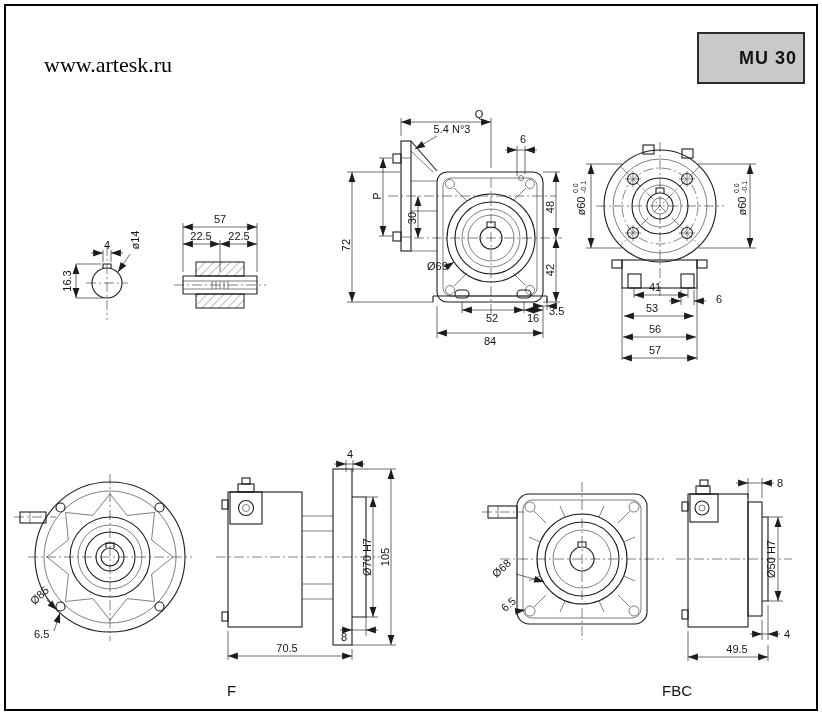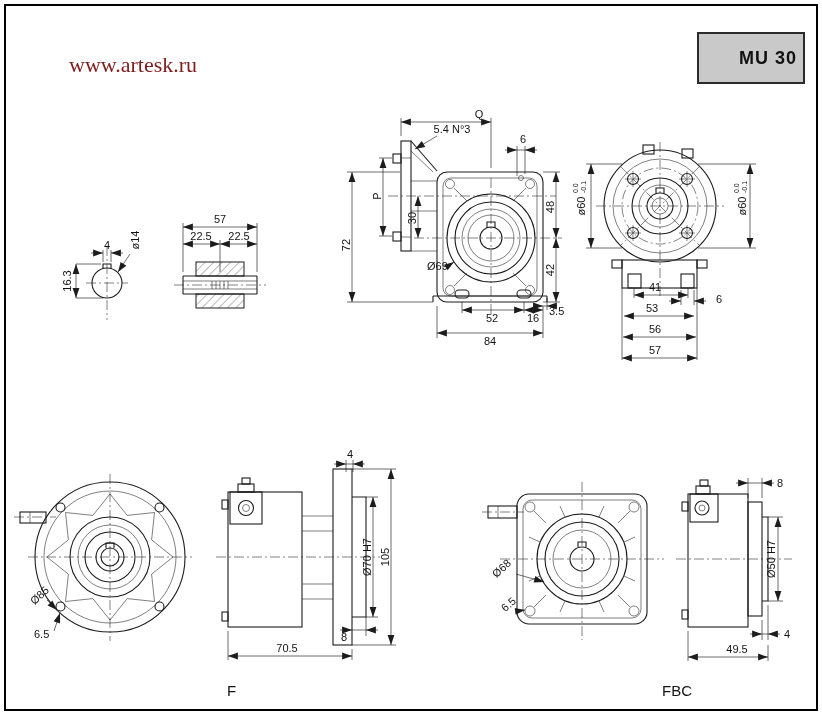--- a/index.html
+++ b/index.html
@@ -2,21 +2,21 @@
 <html><head>
 <meta charset="utf-8">
 <style>
   * { margin:0; padding:0; box-sizing:border-box; }
   html,body { width:822px; height:715px; background:#ffffff; overflow:hidden;
               font-family:"Liberation Sans", sans-serif; }
   .page  { position:relative; width:822px; height:715px; background:#fff; }
   .frame { position:absolute; left:4px; top:4px; width:814px; height:707px;
            border:2px solid #000; }
   .site  { position:absolute; left:44px; top:52px; font-family:"Liberation Serif", serif;
-           font-size:22px; color:#7f1d1d;margin-left:25px; }
+           font-size:22px; color:#000000; }
   .model-box { position:absolute; left:697px; top:32px; width:108px; height:52px;
                background:#c9c9c9; border:2px solid #2b2b2b;
                display:flex; align-items:center; justify-content:center;padding-left:34px; }
   .model-box span { font-size:18px; font-weight:bold; letter-spacing:1px; color:#111; }
   svg.drawing { position:absolute; left:0; top:0; }
   text { font-family:"Liberation Sans", sans-serif; font-size:11px; fill:#141414; }
   text.t7  { font-size:7px; }
   text.lab { font-size:15px; }
   .ln   { stroke:#1c1c1c; stroke-width:1.1;  fill:none; }
   .thin { stroke:#2a2a2a; stroke-width:0.6;  fill:none; }

